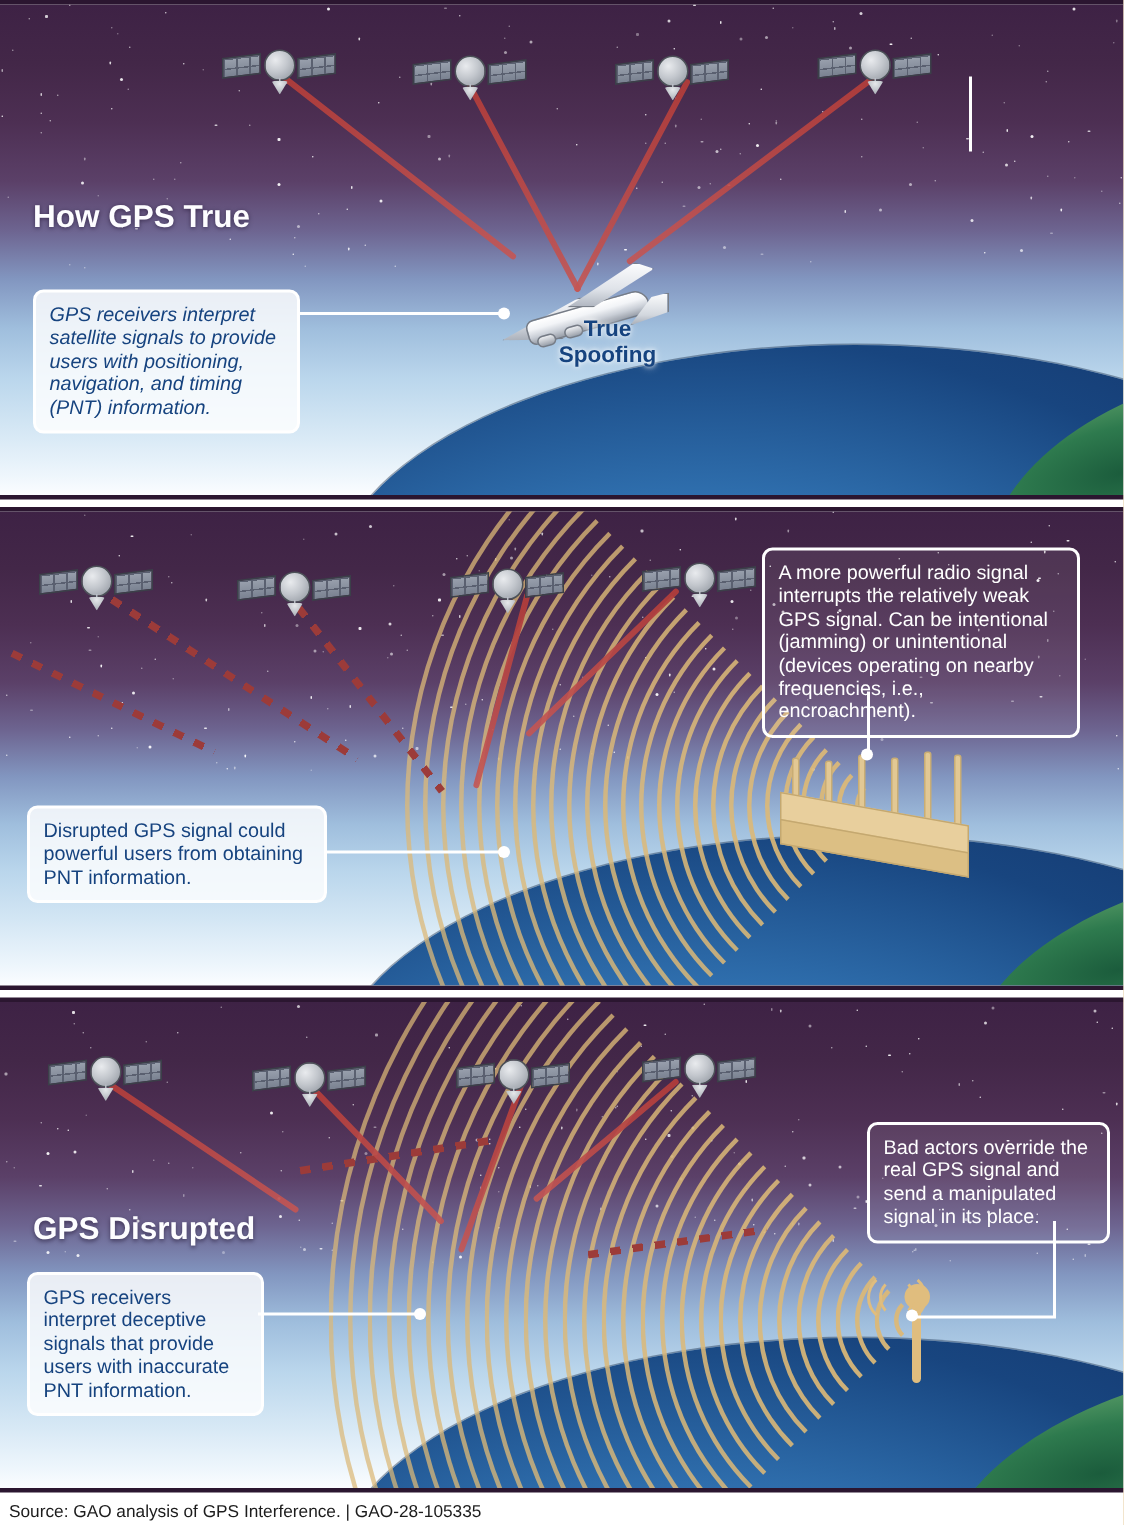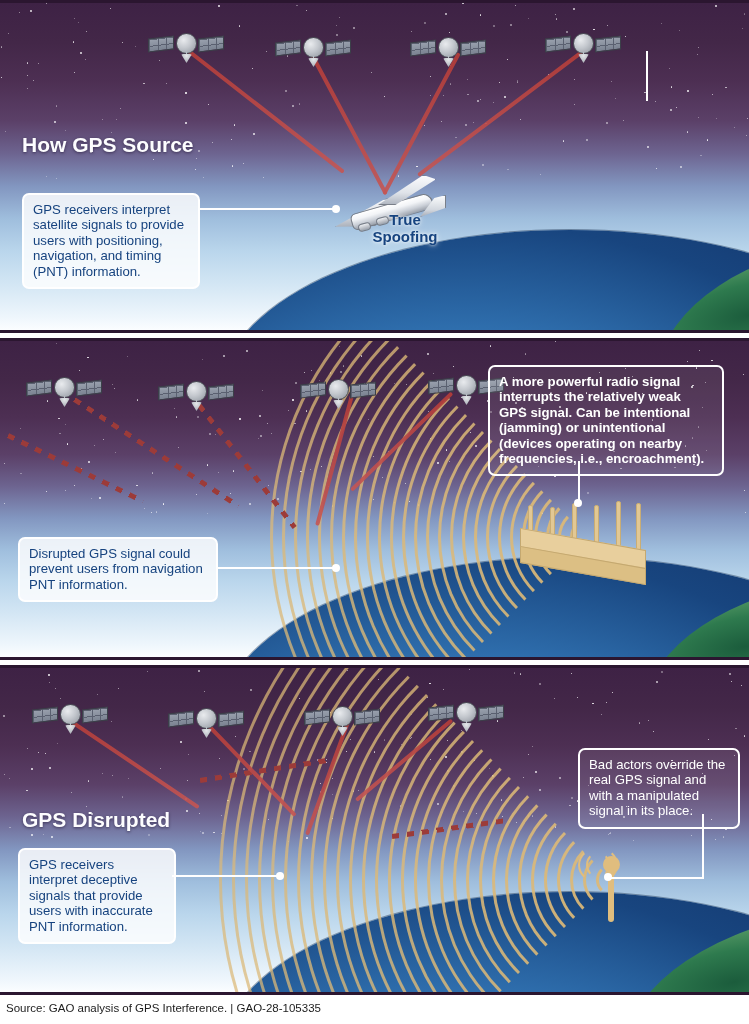--- a/index.html
+++ b/index.html
@@ -409,25 +409,25 @@
       <div class="wing-main"></div>
       <div class="fuse"></div>
       <div class="wing-back"></div>
       <div class="tail"></div>
       <div class="eng e1"></div>
       <div class="eng e2"></div>
     </div>
     <div class="pos-label" style="left:350px; top:208px; width:110px;">True
 Spoofing</div>
 
-    <div class="sect-title" style="left:22px; top:130px;">How  GPS Source</div>
+    <div class="sect-title" style="left:22px; top:130px;">How  GPS True</div>
 
     <div class="leader leader-h" style="left:198px; top:205px; width:140px;"></div>
     <div class="leader-dot" style="left:332px; top:202px;"></div>
-    <div class="callout light" style="left:22px; top:190px; width:178px;">GPS receivers interpret
+    <div class="callout light" style="left:22px; top:190px; width:178px;font-style:italic;">GPS receivers interpret
 satellite signals to provide
 users with positioning,
 navigation, and timing
 (PNT) information.</div>
 
     <div class="leader leader-v" style="left:646px; top:48px; height:50px;"></div>
   </div>
 
   <div class="panel" id="panel-2">
 
@@ -662,26 +662,26 @@
       <div class="spike" style="left:96px; top:2px;  height:58px;"></div>
       <div class="spike" style="left:116px;top:4px;  height:58px;"></div>
       <div class="slab-top"></div>
       <div class="slab-front"></div>
     </div>
 
 
     <div class="leader leader-h" style="left:216px; top:226px; width:122px;"></div>
     <div class="leader-dot" style="left:332px; top:223px;"></div>
     <div class="callout light" style="left:18px; top:196px; width:200px;">Disrupted GPS signal could
-prevent users from navigation
+powerful users from obtaining
 PNT information.</div>
 
     <div class="leader leader-v" style="left:578px; top:120px; height:44px;"></div>
     <div class="leader-dot" style="left:574px; top:158px;"></div>
-    <div class="callout dark" style="left:488px; top:24px; width:236px;font-weight:bold;">A more powerful radio signal
+    <div class="callout dark" style="left:508px; top:24px; width:212px;">A more powerful radio signal
 interrupts the relatively weak
 GPS signal. Can be intentional
 (jamming) or unintentional
 (devices operating on nearby
 frequencies, i.e., encroachment).</div>
   </div>
 
   <div class="panel" id="panel-3">
 
     <div class="stars" id="stars-3">
@@ -937,18 +937,18 @@
 interpret deceptive
 signals that provide
 users with inaccurate
 PNT information.</div>
 
     <div class="leader leader-h" style="left:608px; top:209px; width:96px;"></div>
     <div class="leader leader-v" style="left:702px; top:146px; height:64px;"></div>
     <div class="leader-dot" style="left:604px; top:205px;"></div>
     <div class="callout dark" style="left:578px; top:80px; width:162px;">Bad actors override the
 real GPS signal and
-with a manipulated
+send a manipulated
 signal in its place.</div>
   </div>
 
   <div class="footer">Source: GAO analysis of GPS Interference.  |  GAO-28-105335</div>
 </div>
 
 </body></html>

